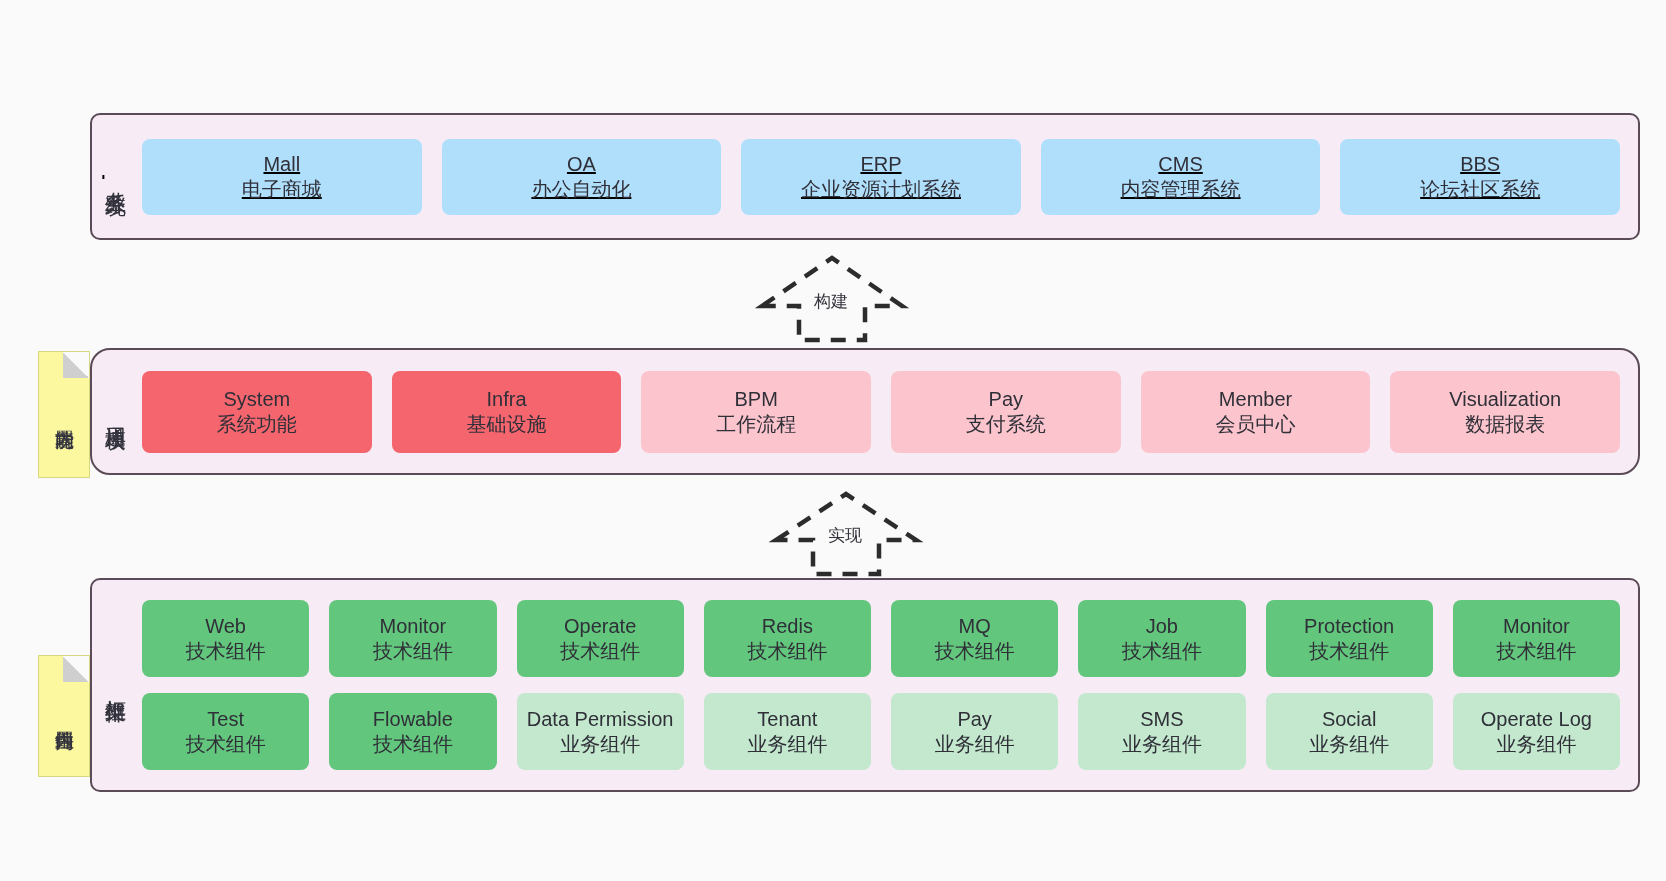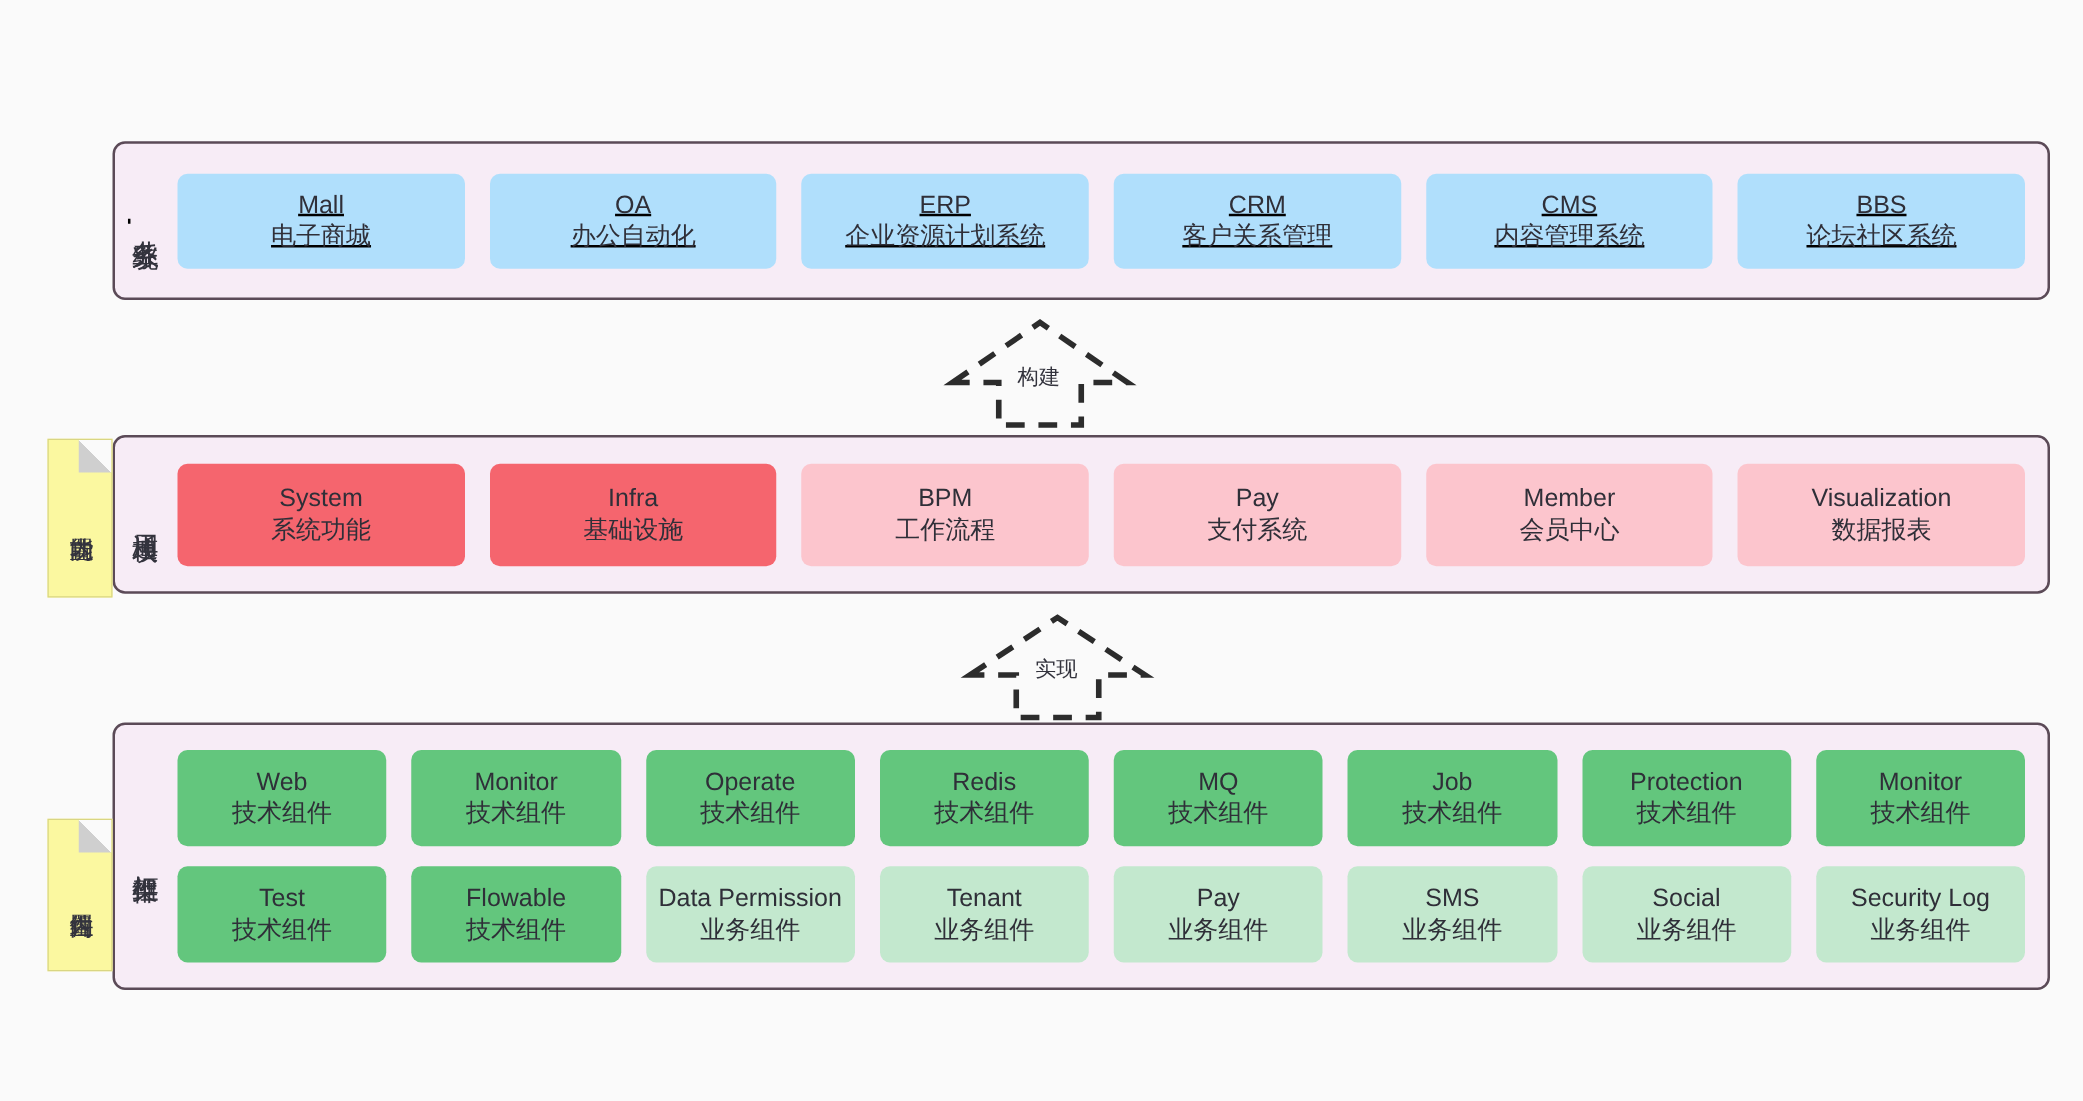--- a/index.html
+++ b/index.html
@@ -67,21 +67,21 @@
   
   .c-blue       { background: #b0dffc; }
   .c-red        { background: #f5656e; }
   .c-pink       { background: #fcc5cd; }
   .c-green      { background: #63c67d; align-items: center; }
   .c-lightgreen { background: #c3e8ce; }
 
   
   #layer-business { left: 90px; top: 113px; width: 1550px; height: 127px; text-decoration: underline; }
   #layer-business .row { height: 76px; }
-  #layer-modules  { left: 90px; top: 348px; width: 1550px; height: 127px; }
+  #layer-modules  { left: 90px; top: 348px; width: 1550px; height: 127px; border-radius: 20px; }
   #layer-modules .row { height: 82px; }
   #layer-framework{ left: 90px; top: 578px; width: 1550px; height: 214px; }
   #layer-framework .row { height: 77px; }
   #layer-framework .layer-body { gap: 16px; }
 
   
   .note {
     position: absolute;
     background: #fbf8a0;
     border: 1px solid #d9d682;
@@ -139,24 +139,20 @@
         </div>
         <div class="cell c-blue">
           <div class="en">OA</div>
           <div class="cn">办公自动化</div>
         </div>
         <div class="cell c-blue">
           <div class="en">ERP</div>
           <div class="cn">企业资源计划系统</div>
         </div>
         <div class="cell c-blue">
-          <div class="en">CRM</div>
-          <div class="cn">客户关系管理</div>
-        </div>
-        <div class="cell c-blue">
           <div class="en">CMS</div>
           <div class="cn">内容管理系统</div>
         </div>
         <div class="cell c-blue">
           <div class="en">BBS</div>
           <div class="cn">论坛社区系统</div>
         </div>
       </div>
     </div>
   </div>
@@ -271,21 +267,21 @@
         </div>
         <div class="cell c-lightgreen">
           <div class="en">SMS</div>
           <div class="cn">业务组件</div>
         </div>
         <div class="cell c-lightgreen">
           <div class="en">Social</div>
           <div class="cn">业务组件</div>
         </div>
         <div class="cell c-lightgreen">
-          <div class="en">Security Log</div>
+          <div class="en">Operate Log</div>
           <div class="cn">业务组件</div>
         </div>
       </div>
     </div>
   </div>
 
   <div class="note" id="note-builtin-func">
     <span>内置功能</span>
     <div class="fold"></div>
   </div>

